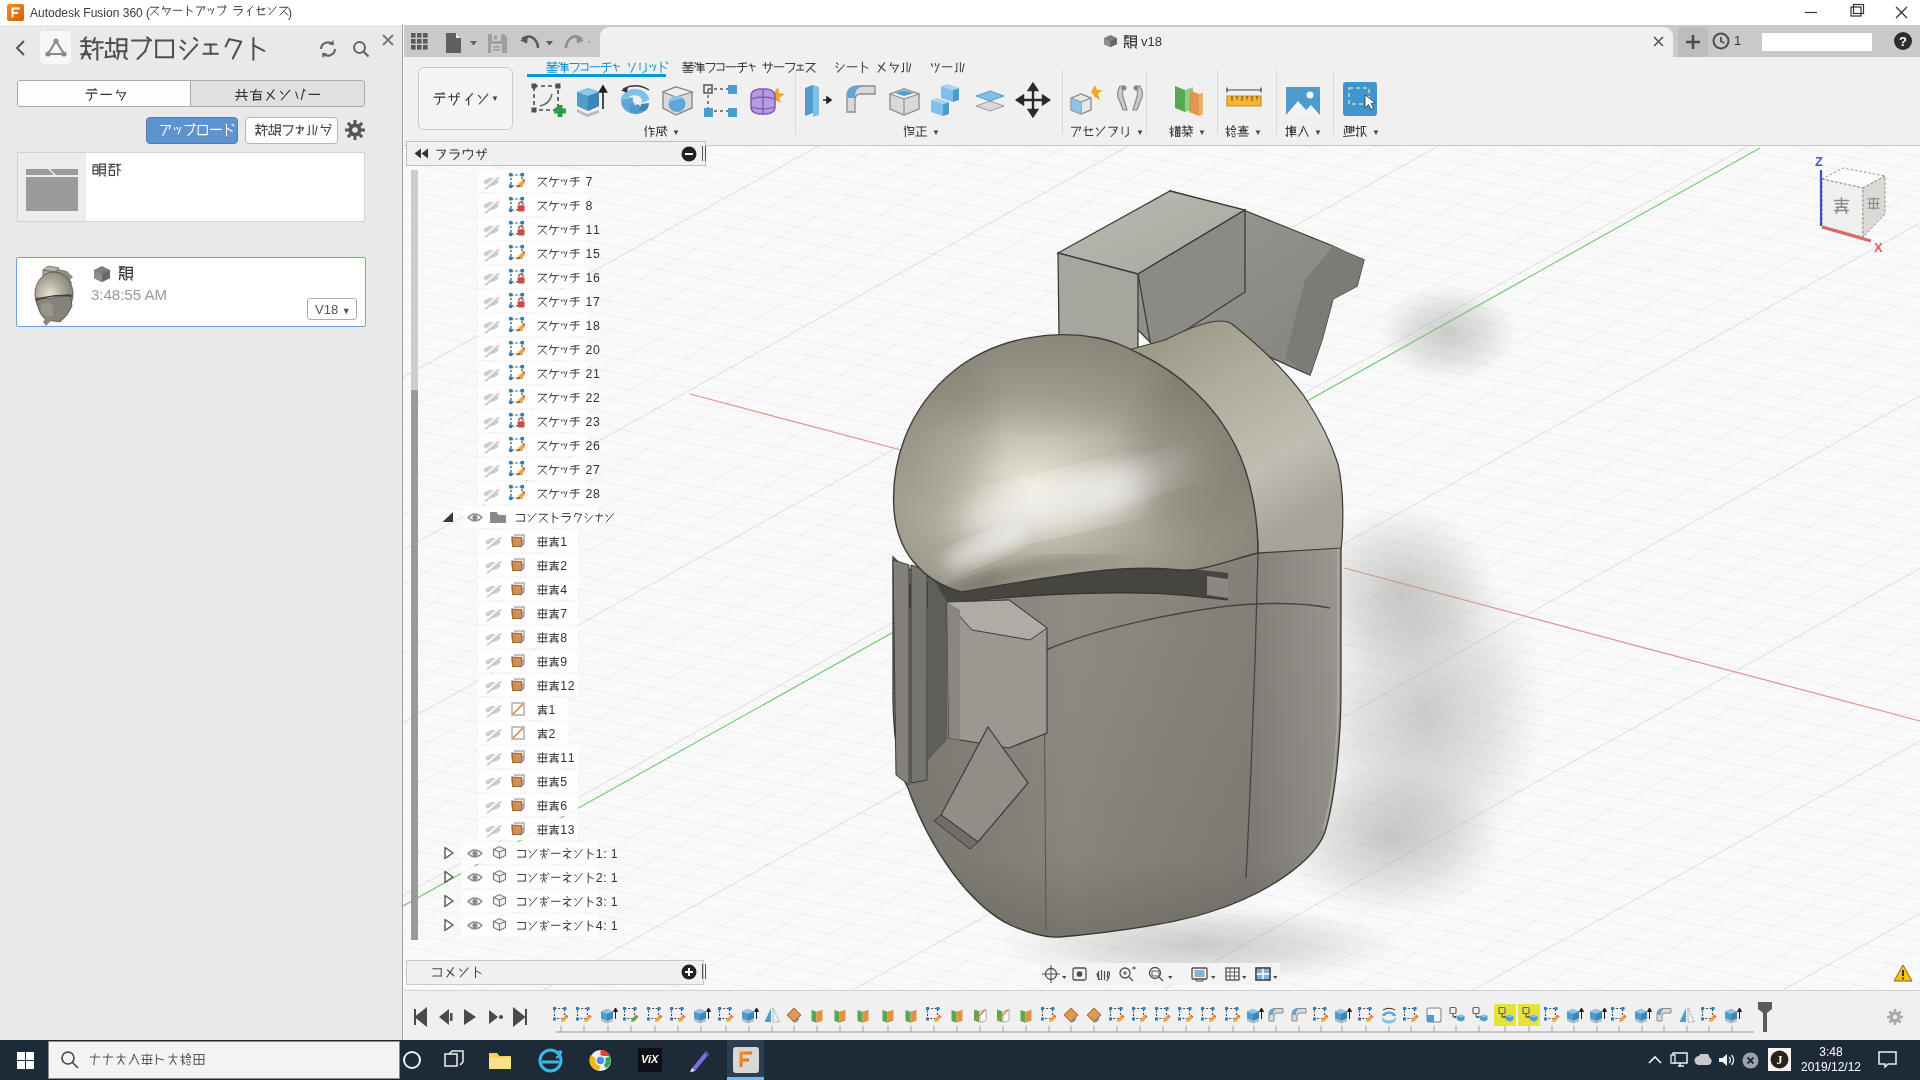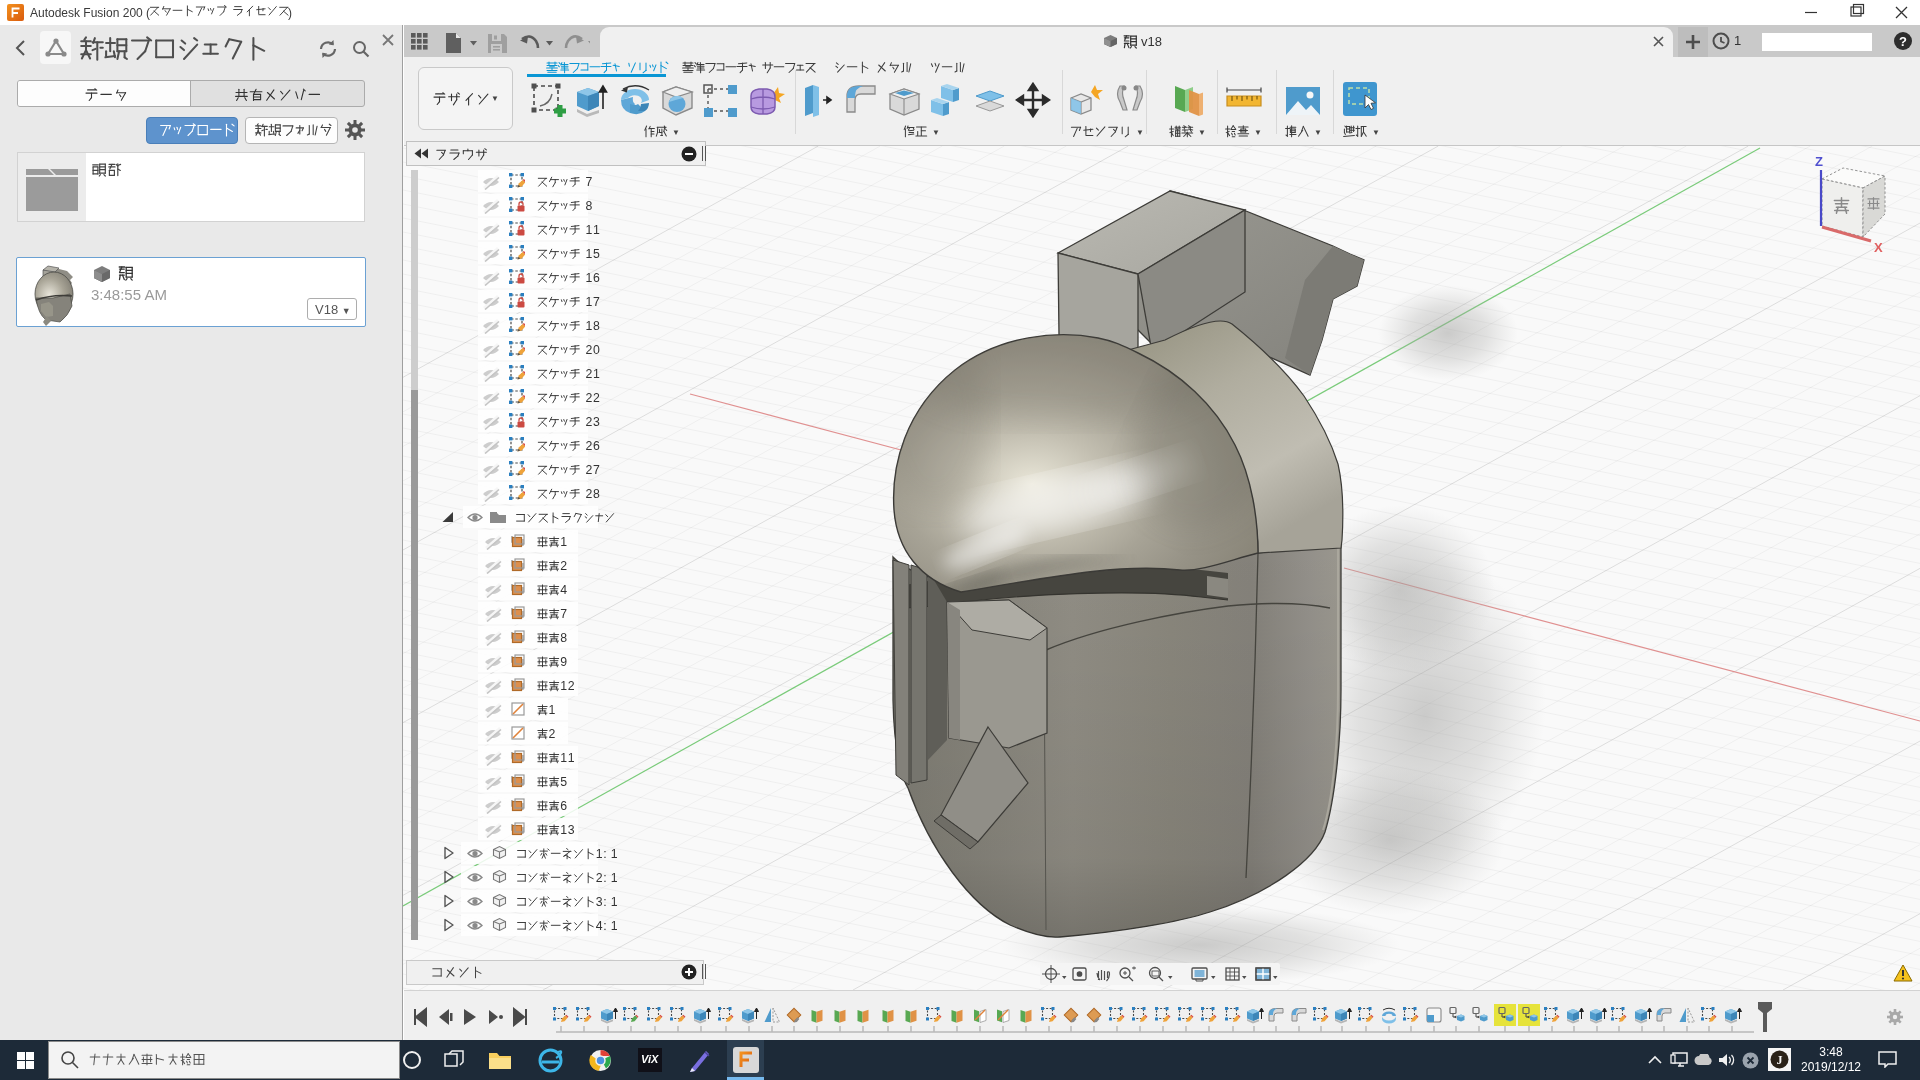--- a/index.html
+++ b/index.html
@@ -11,21 +11,21 @@
       <svg class="ab" style="left:7px;top:4px" width="17" height="17">
         <defs>
           <linearGradient id="flg" x1="0" y1="0" x2="1" y2="1">
             <stop offset="0" stop-color="#f3911e"></stop>
             <stop offset="1" stop-color="#d95b0e"></stop>
           </linearGradient>
         </defs>
         <rect width="17" height="17" rx="2" fill="url(#flg)"></rect>
         <path d="M5.5 13.5 V4.5 h7 M5.5 9 h5.5" stroke="#fff" stroke-width="1.8" fill="none"></path>
       </svg>
-      <div class="ab" style="left:30px;top:6px;font-size:12px;color:#3a3a3a;white-space:nowrap">Autodesk Fusion 200 (</div>
+      <div class="ab" style="left:30px;top:6px;font-size:12px;color:#3a3a3a;white-space:nowrap">Autodesk Fusion 360 (</div>
       <div class="ab" style="left:148px;top:4px">
         <svg width="143" height="14" style="display:block">
           <g stroke="#3a3a3a" stroke-width="0.94" stroke-linecap="round" fill="none">
             <line x1="2.3" y1="3.3" x2="10.7" y2="3.3"></line>
             <line x1="10.0" y1="3.3" x2="2.6" y2="11.2"></line>
             <line x1="6.0" y1="7.0" x2="10.7" y2="11.2"></line>
             <line x1="15.8" y1="2.4" x2="14.7" y2="5.2"></line>
             <line x1="14.7" y1="4.8" x2="22.2" y2="4.8"></line>
             <line x1="22.2" y1="4.8" x2="18.6" y2="11.2"></line>
             <line x1="17.1" y1="6.6" x2="18.2" y2="8.1"></line>

